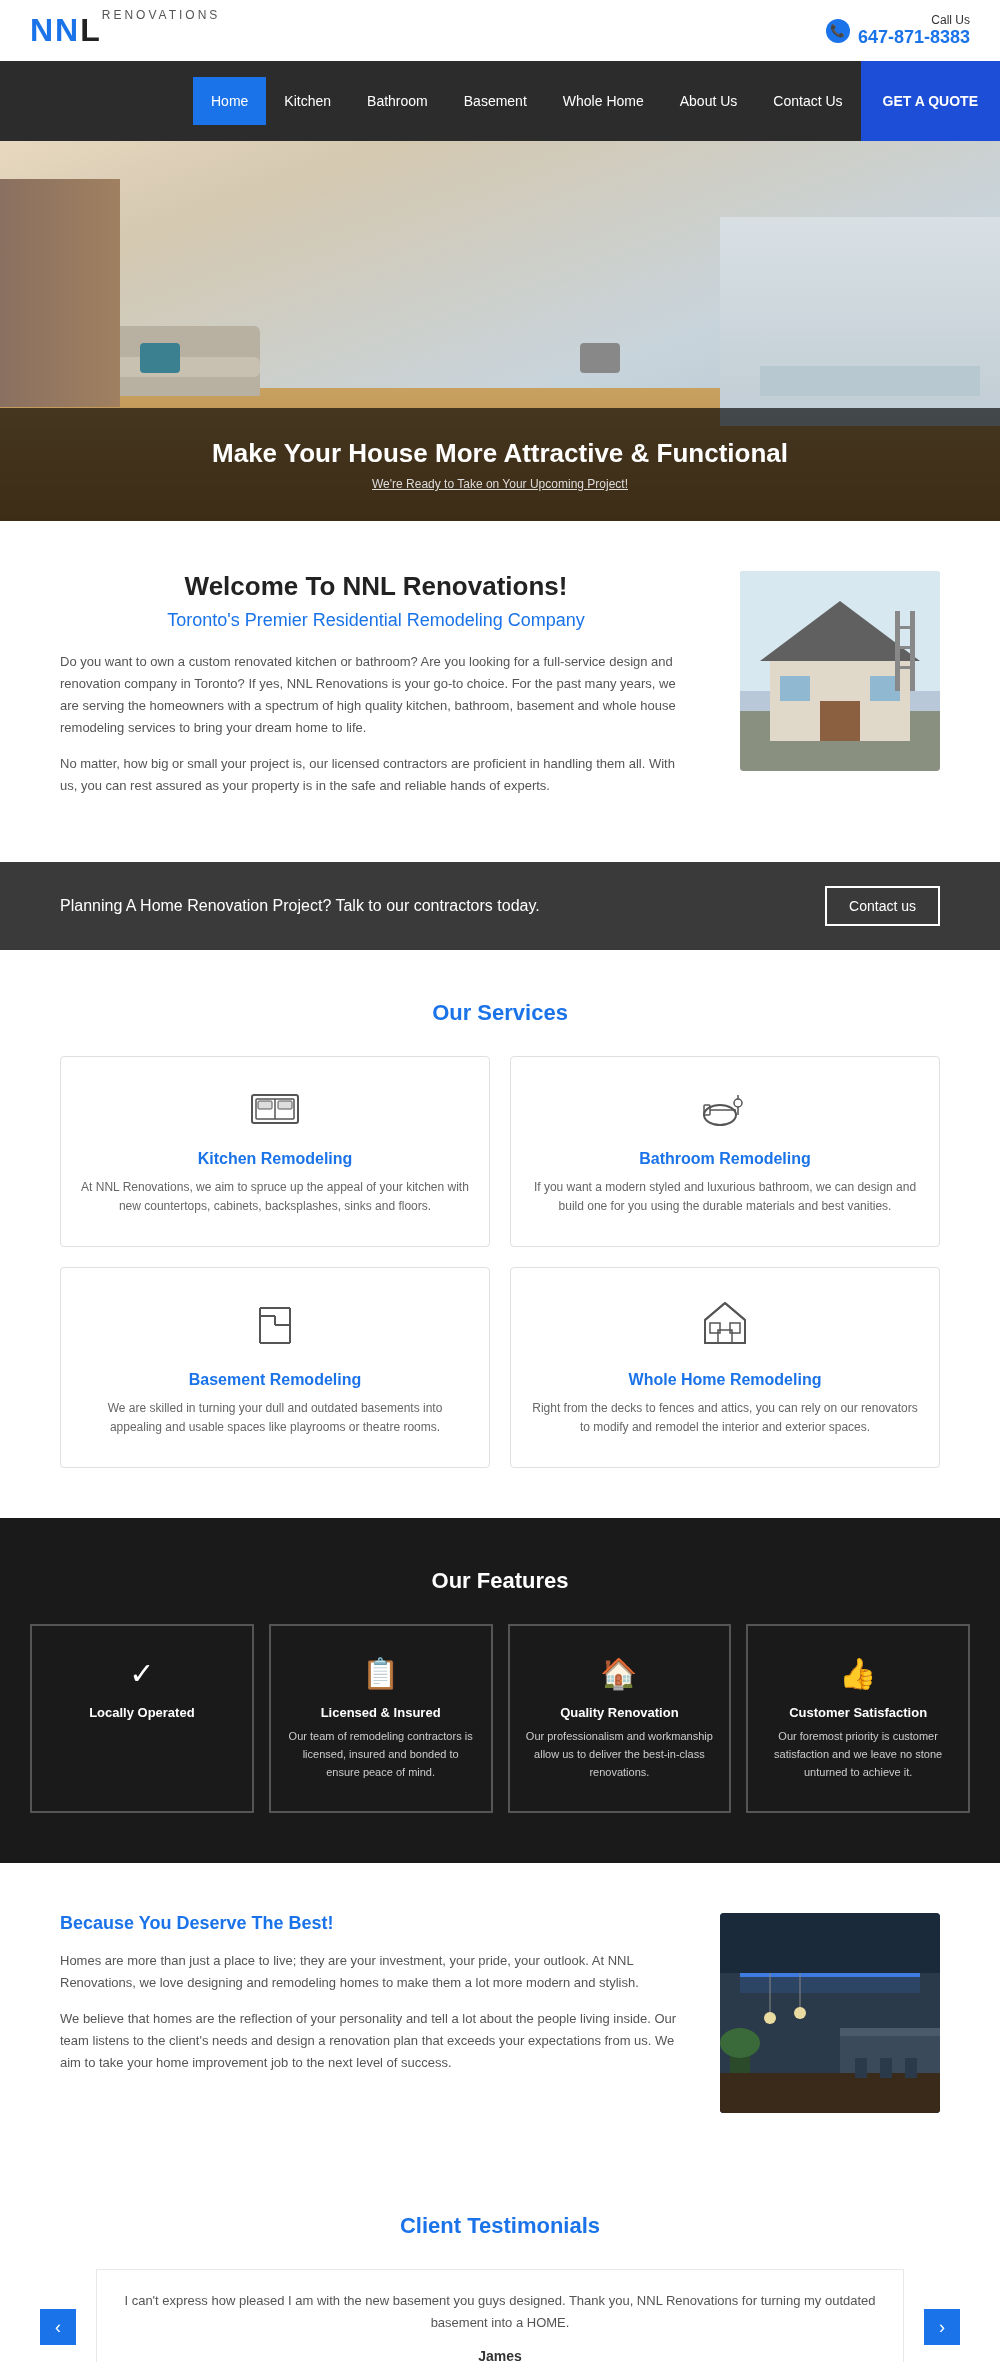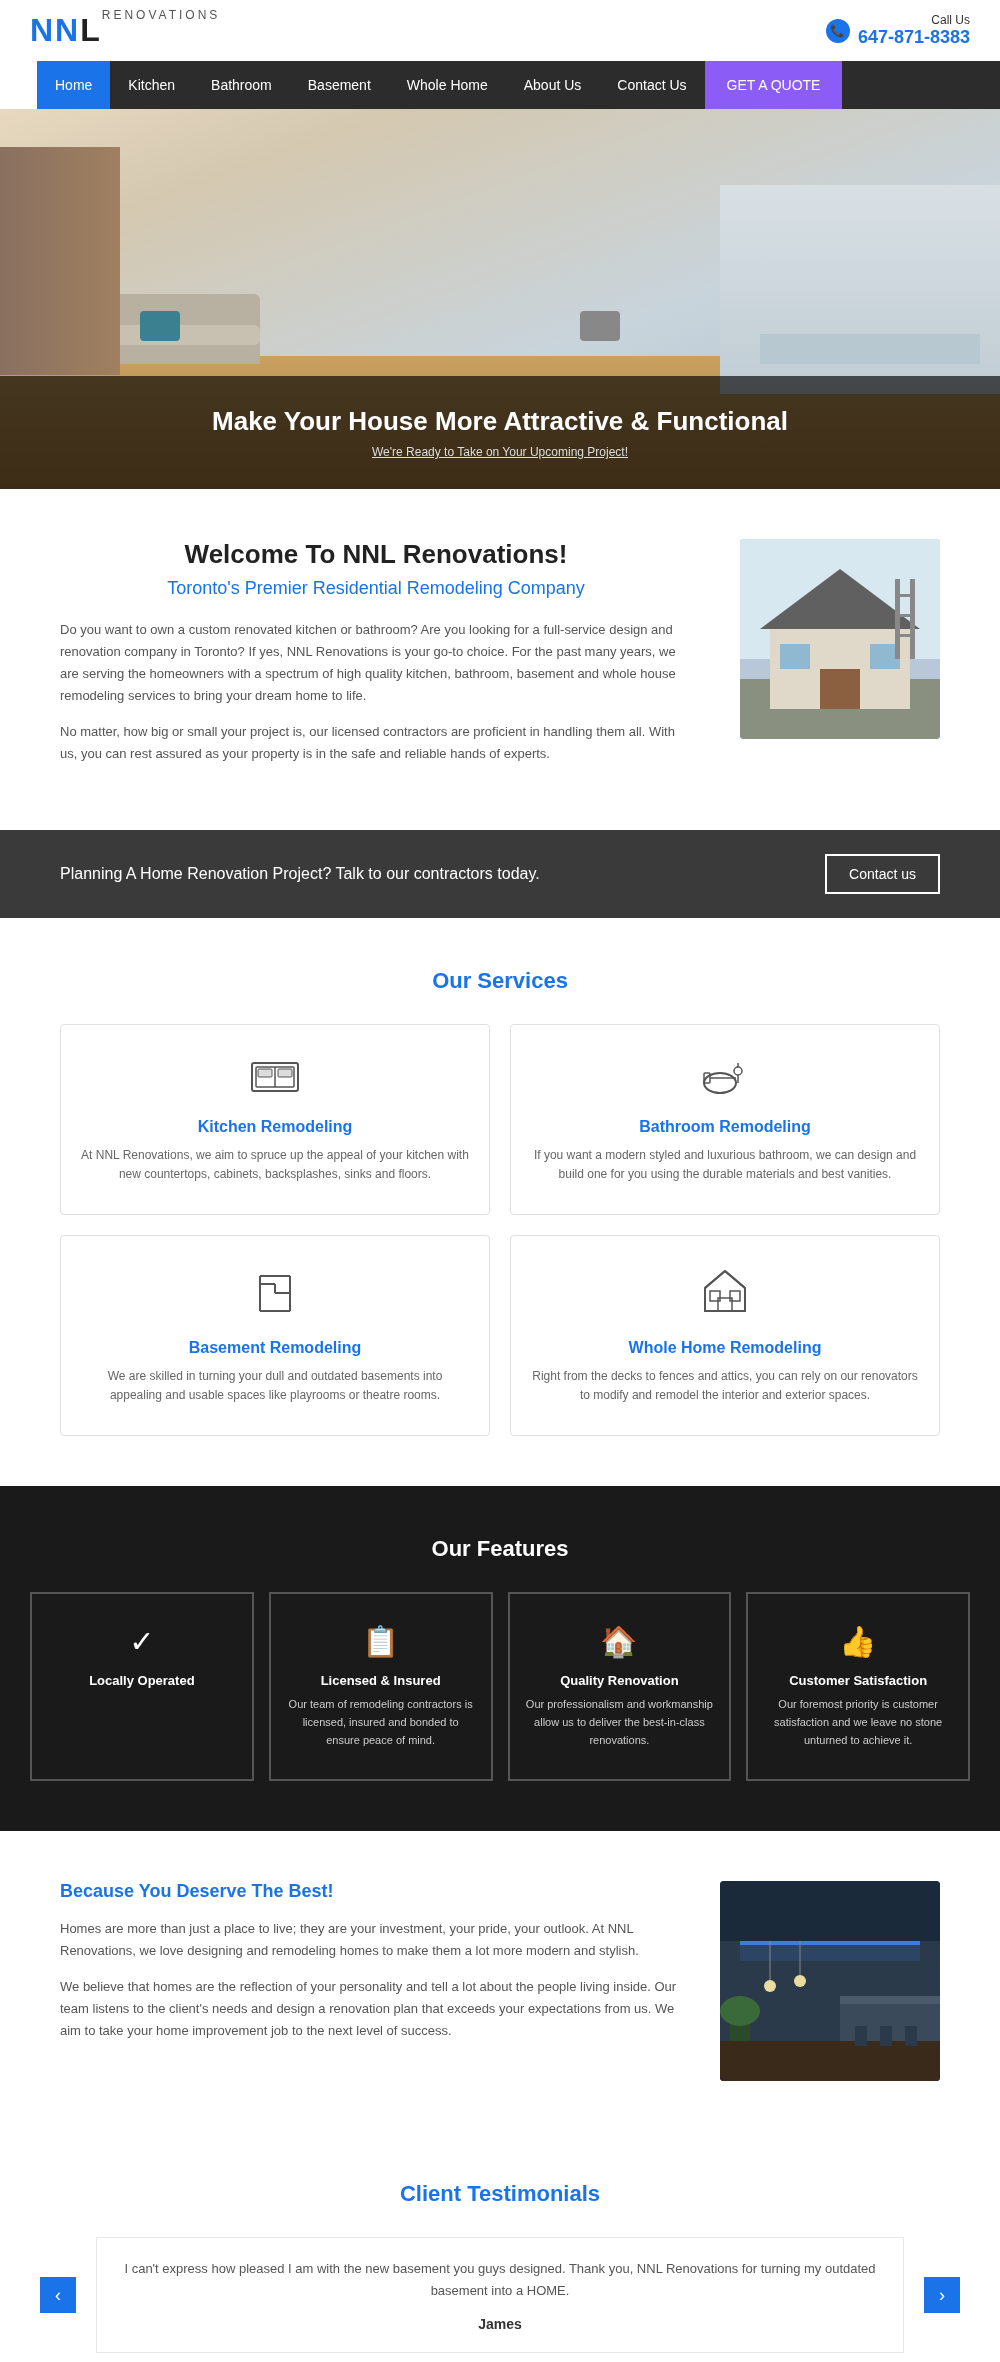--- a/index.html
+++ b/index.html
@@ -8,25 +8,25 @@
     
     .top-bar { display: flex; justify-content: space-between; align-items: center; padding: 12px 30px; background: #fff; }
     .logo { display: flex; }
     .logo-text { font-size: 32px; font-weight: 900; color: #222; letter-spacing: 2px; }
     .logo-text span { color: #1a73e8; }
     .logo-sub { font-size: 12px; letter-spacing: 3px; color: #555; margin-top: -4px; }
     .call-icon { width: 24px; height: 24px; background: #1a73e8; border-radius: 50%; display: flex; align-items: center; justify-content: center; color: white; font-size: 12px; }
     .call-number { font-size: 18px; color: #1a73e8; font-weight: bold; }
 
     
-    nav { background: #2c2c2c; display: flex; align-items: center; justify-content: flex-start; padding: 0 0 0 0; margin-left: 37px; }
+    nav { background: #2c2c2c; display: flex; align-items: center; justify-content: flex-end; padding: 0 0 0 0; }
     .nav-links { display: flex; }
     .nav-links a { color: #fff; text-decoration: none; padding: 16px 18px; font-size: 14px; display: block; }
     .nav-links a.active { background: #1a73e8; }
-    .nav-quote { background: #8b5cf6; color: #fff; padding: 16px 22px; font-weight: normal; font-size: 14px; cursor: pointer; border: none; text-transform: uppercase; }
+    .nav-quote { background: #1d4ed8; color: #fff; padding: 32px 22px; font-weight: bold; font-size: 14px; cursor: pointer; border: none; text-transform: uppercase; }
 
     
     .hero { position: relative; height: 380px; background: linear-gradient(135deg, #8B6914 0%, #c8a96e 30%, #d4c5a0 50%, #b8cdd8 70%, #7a9db0 100%); overflow: hidden; }
     .hero-bg { width: 100%; height: 100%; background: linear-gradient(to right, #c4a882 0%, #e8dcc8 25%, #d8e4e8 50%, #b0c8d4 75%, #8ab0c0 100%); position: absolute; }
     .hero-overlay { position: absolute; bottom: 0; left: 0; right: 0; background: rgba(0,0,0,0.65); padding: 30px; text-align: center; }
     .hero-title { color: #fff; font-size: 26px; font-weight: bold; margin-bottom: 8px; }
     .hero-subtitle { color: #ddd; font-size: 12px; text-decoration: underline; }
 
     
     .welcome { padding: 50px 60px; display: flex; gap: 48px; }

